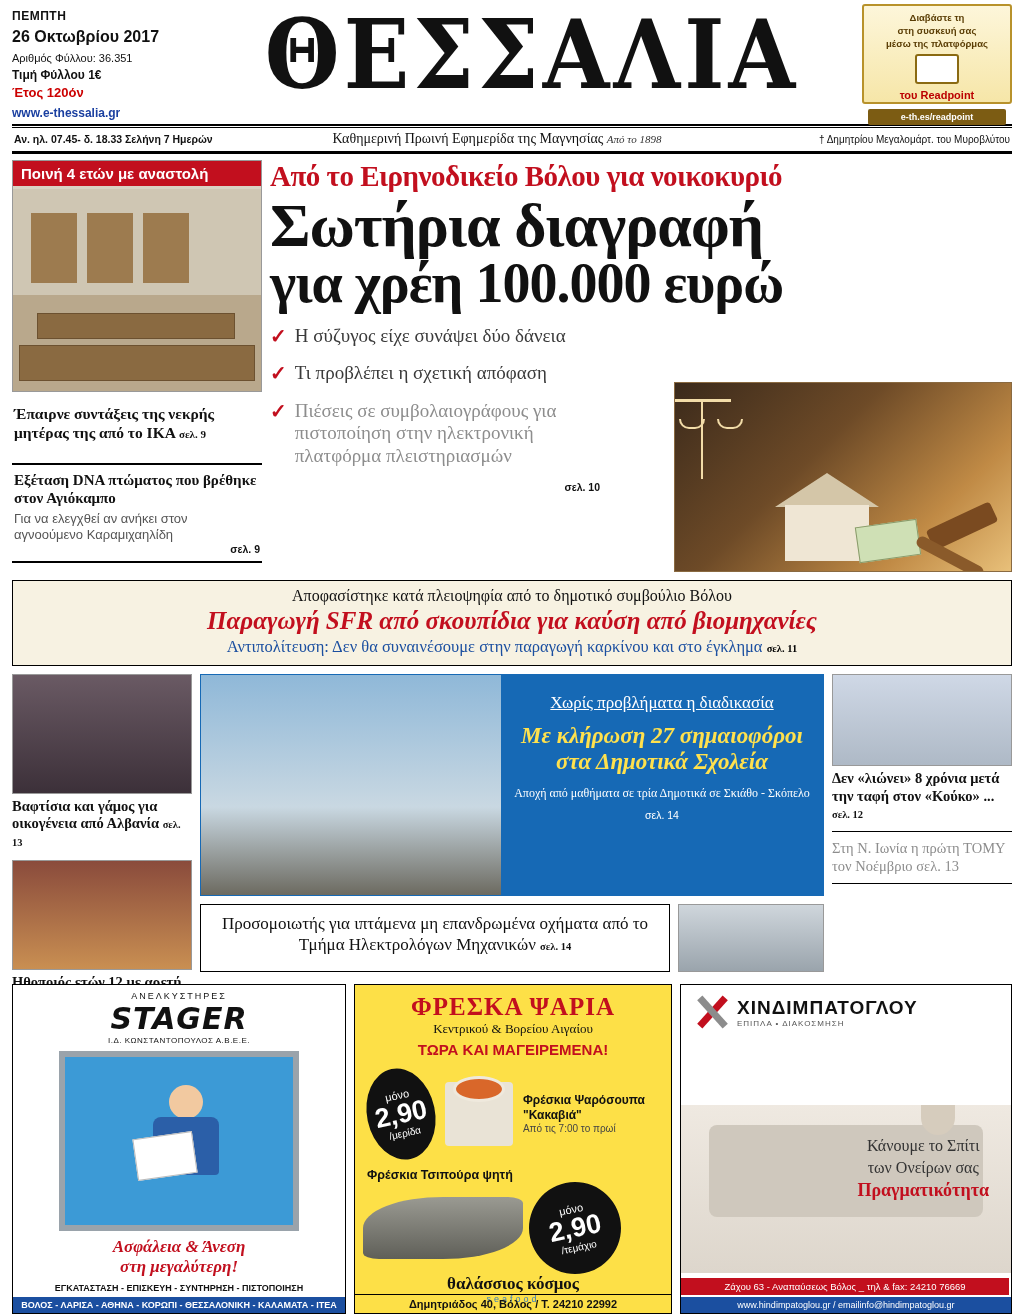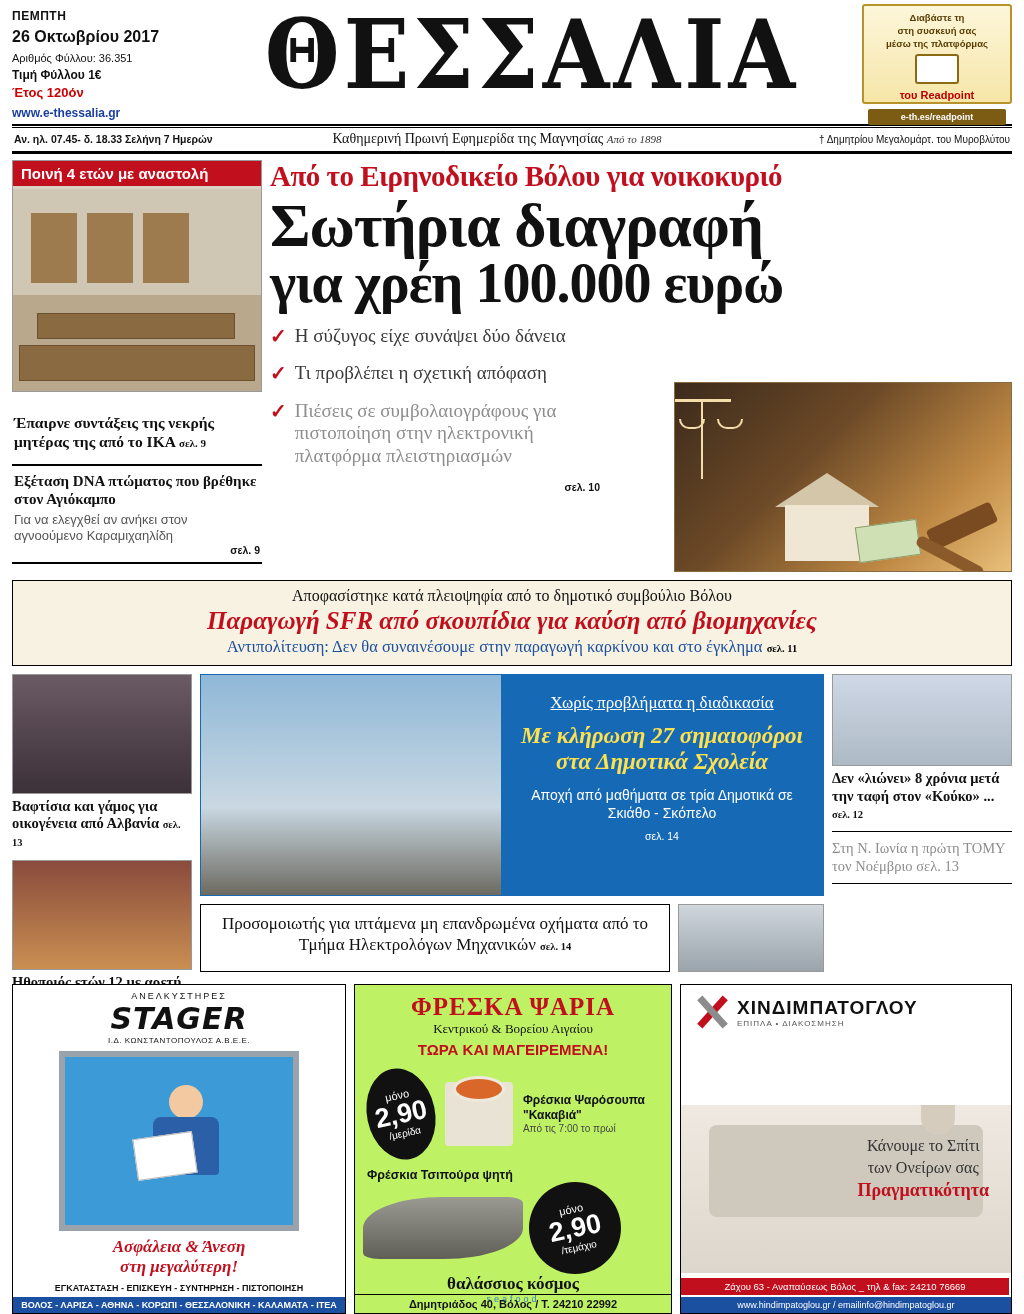--- a/index.html
+++ b/index.html
@@ -66,24 +66,24 @@
   }
   .lead-photo .banner {
     position:absolute; top:0; left:0; right:0; background:#c20f1e; color:#fff;
     font-weight:bold; font-size:15px; padding:4px 8px;
   }
   .court-wall { position:absolute; left:0; right:0; top:28px; height:110px; background:#cfc6b3; }
   .court-panel { position:absolute; background:#9d7b4f; }
   .court-floor { position:absolute; left:0; right:0; bottom:0; height:96px; background:#b9a88c; }
   .bench { position:absolute; background:#8a6a41; border:1px solid #6c5130; }
 
-  .cap { font-family:"Liberation Serif", serif; font-weight:bold; font-size:15.5px; line-height:1.22; padding:22px 2px 4px 2px; }
+  .cap { font-family:"Liberation Serif", serif; font-weight:bold; font-size:15.5px; line-height:1.22; padding:13px 2px 4px 2px; }
   .cap .pg { font-weight:bold; font-size:11px; }
   .rule { border-top:1px solid #000; margin:4px 0; }
-  .box2 { border-top:2px solid #000; border-bottom:2px solid #000; padding:6px 2px; margin-top:8px; }
+  .box2 { border-top:2px solid #000; border-bottom:2px solid #000; padding:6px 2px; margin-top:16px; }
   .box2 h4 { margin:0 0 4px 0; font-family:"Liberation Serif", serif; font-size:15px; line-height:1.2; }
   .box2 p { margin:0; font-size:13px; color:#555; line-height:1.25; }
   .pgref { text-align:right; font-size:10.5px; font-weight:bold; }
 
   .col-main { flex:1; position:relative; }
   .kicker { color:#c20f1e; font-family:"Liberation Serif", serif; font-weight:bold; font-size:29px; letter-spacing:-.5px; }
   .headline {
     font-family:"Liberation Serif", serif; font-weight:bold;
     font-size:62px; line-height:.98; letter-spacing:-1px; margin-top:2px;
   }
@@ -120,42 +120,42 @@
   .ph-girl { height:110px; border:1px solid #999; background:linear-gradient(#8a4b3c,#c98f52); position:relative; overflow:hidden; margin-top:8px;}
   .mini-cap { font-family:"Liberation Serif", serif; font-weight:bold; font-size:14.5px; line-height:1.2; padding:4px 0 2px 0;}
   .mini-cap .pg { font-size:10.5px; }
 
   .mid-center { flex:1; }
   .parade { display:flex; height:222px; border:1px solid #1669b5; }
   .parade-photo { width:300px; background:linear-gradient(#8fb8d8,#c9d8e2 60%,#6c6a60); position:relative; overflow:hidden;}
   .parade-txt { flex:1; background:#1669b5; color:#fff; text-align:center; padding:18px 10px; }
   .parade-txt .t1 { font-family:"Liberation Serif", serif; font-size:17px;text-decoration:underline; }
   .parade-txt .t2 { font-family:"Liberation Serif", serif; font-weight:bold; font-style:italic; font-size:23px; color:#ffe14d; line-height:1.15; margin:10px 0; }
-  .parade-txt .t3 { font-family:Liberation Sans, sans-serif; font-size:14px; line-height:1.3; }
+  .parade-txt .t3 { font-family:Liberation Serif, serif; font-size:12px; line-height:1.3; }
   .parade-txt .pg { font-size:10.5px; display:block; margin-top:8px; }
 
   .drone { display:flex; gap:8px; margin-top:8px; height:68px; }
   .drone-txt { flex:1; border:1px solid #000; font-family:"Liberation Serif", serif; font-size:17px; line-height:1.25; padding:8px 10px; text-align:center;}
   .drone-txt .pg { font-size:10.5px; font-weight:bold; }
   .drone-photo { width:146px; border:1px solid #999; background:linear-gradient(#cfd6dc,#9aa4ac); position:relative; overflow:hidden;}
 
   .mid-right { width:180px; }
   .gate { height:92px; border:1px solid #999; background:linear-gradient(#cfd8e6,#aeb9c6); position:relative; overflow:hidden;}
   .r-cap { font-family:"Liberation Serif", serif; font-weight:bold; font-size:14.5px; line-height:1.22; padding:4px 0; }
   .r-cap .pg { font-size:10.5px; }
   .r-grey { font-family:"Liberation Serif", serif; font-size:14.5px; color:#8d8d8d; line-height:1.22; padding:4px 0; }
   .r-bottom { display:flex; gap:6px; align-items:flex-start; }
   .r-bottom .txt { flex:1; font-family:"Liberation Serif", serif; font-weight:bold; font-size:14.5px; line-height:1.2; }
   .r-bottom .ph { width:74px; height:74px; border:1px solid #999; background:linear-gradient(#d9d9d9,#8f8f8f); }
 
   
   .ads { display:flex; gap:8px; margin-top:10px; height:330px; }
   .ad { border:1px solid #000; position:relative; overflow:hidden; }
   .ad1 { width:334px; background:#ffffff; }
-  .ad2 { width:318px; background:#bef264; }
+  .ad2 { width:318px; background:#fde047; }
   .ad3 { flex:1; background:#ffffff; }
 
   .stager-top { text-align:center; padding-top:6px; }
   .stager-top .sm { font-size:9px; letter-spacing:2px; }
   .stager-logo { font-family:"DejaVu Sans", sans-serif; font-weight:bold; font-style:italic; font-size:30px; letter-spacing:1px; }
   .stager-sub { font-size:8px; letter-spacing:.5px; }
   .lift { margin:6px auto 0 auto; width:240px; height:180px; background:#3c9ad6; border:6px solid #9aa3ab; position:relative; }
   .lift .man-head { position:absolute; left:104px; top:28px; width:34px; height:34px; border-radius:50%; background:#f2c9a0; }
   .lift .man-body { position:absolute; left:88px; top:60px; width:66px; height:58px; background:#2b5fa8; border-radius:8px 8px 4px 4px; }
   .lift .paper { position:absolute; left:70px; top:78px; width:60px; height:42px; background:#fff; border:1px solid #bbb; transform:rotate(-8deg); }

